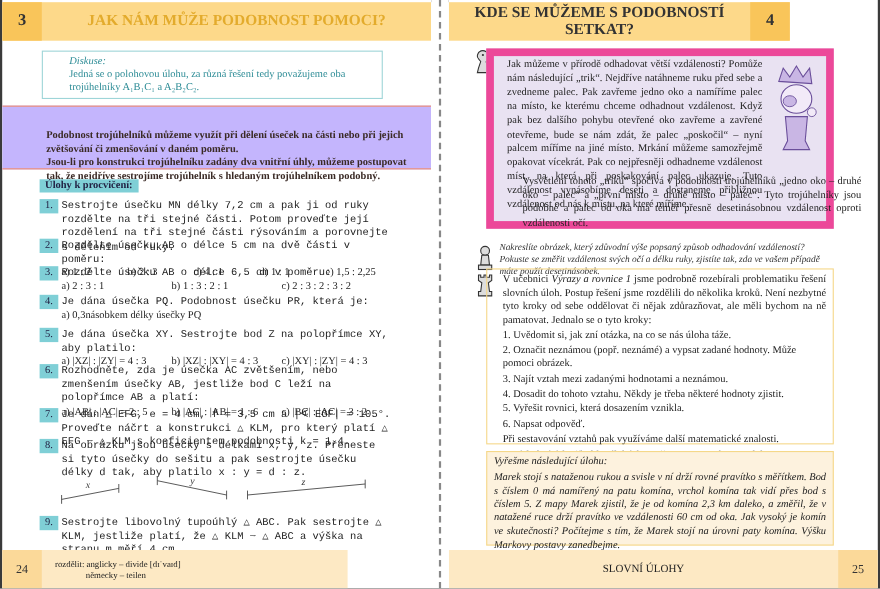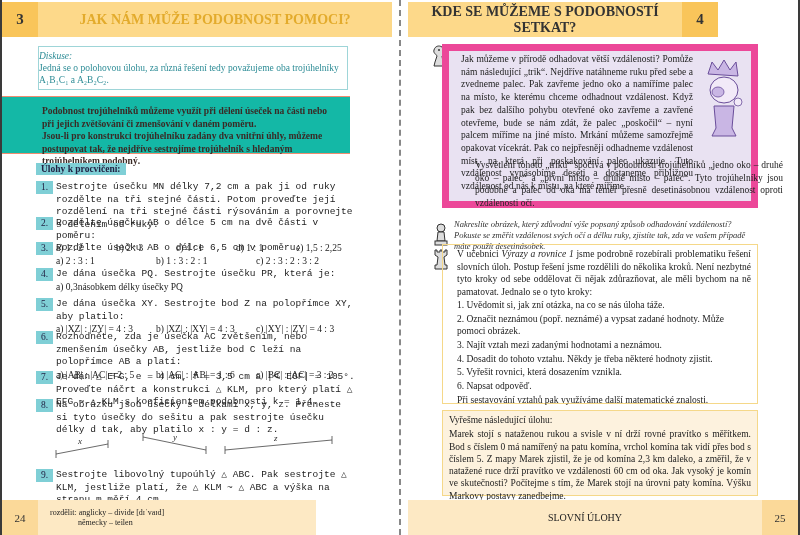--- a/index.html
+++ b/index.html
@@ -25,44 +25,44 @@
   
   .ftr { position: absolute; bottom: 0; height: 35px; background: #fde9c4; display: flex; align-items: center; }
   .left .ftr { left: 0; width: 314px; }
   .right .ftr { left: 0; width: 390px; }
   .ftr .pg { width: 36px; height: 100%; background: #fbd999; display: flex; align-items: center; justify-content: center; font-size: 11px; color: #333; }
   .ftr .gloss { font-size: 8px; line-height: 10px; padding-left: 12px; }
   .ftr .gloss .l2 { padding-left: 28px; }
   .ftr .center { flex: 1; text-align: center; font-weight: normal; font-size: 10px; }
 
   
-  .disk { position: absolute; left: 36px; top: 46px; width: 310px; border: 1px solid #9ed5d8; padding: 3px 0; font-size: 9.5px; color: #2d8c96; line-height: 12px; }
+  .disk { position: absolute; left: 36px; top: 46px; width: 310px; border: 1px solid #9ed5d8; padding: 3px 24px; font-size: 9.5px; color: #2d8c96; line-height: 12px; }
   .disk .lbl { font-style: italic; }
-  .pinkbox { position: absolute; left: 0; top: 96px; width: 348px; height: 58px; background: #14b8a6; border-top: 1px solid #ef8c70; border-bottom: 1px solid #ef8c70; padding: 8px 10px 0 40px; font-size: 9.5px; line-height: 12.5px; font-weight: bold; color: #3a2a25; }
+  .pinkbox { position: absolute; left: 0; top: 96px; width: 390px; height: 58px; background: #c4b5fd; border-top: 1px solid #ef8c70; border-bottom: 1px solid #ef8c70; padding: 20px 10px 0 40px; font-size: 9.5px; line-height: 12.5px; font-weight: bold; color: #3a2a25; }
   .tasks-lbl { position: absolute; left: 34px; top: 163px; background: #7fcfd6; padding: 1px 5px; font-size: 9.5px; font-weight: bold; color: #224; }
   .task { position: absolute; left: 34px; width: 320px; font-size: 9.5px; line-height: 12.5px; }
   .task .n { position: absolute; left: 0; top: 0; width: 17px; height: 13px; background: #7fcfd6; text-align: center; font-size: 9.5px; color: #224; }
   .task .body { padding-left: 20px; font-family: Liberation Mono, monospace; }
   .opts { display: flex; padding-left: 20px; }
   .opts span { flex: 1; }
   .segs { position: absolute; left: 50px; top: 432px; width: 300px; height: 28px; }
 
   
   .purple { position: absolute; left: 34px; top: 44px; width: 316px; height: 164px; background: #e9e2f2; border: 7px solid #ec4899; }
   .purple .txt1 { position: absolute; left: 12px; top: 2px; width: 232px; font-size: 9.5px; line-height: 12.7px; text-align: justify; }
   .purple .txt2 { position: absolute; left: 2px; top: 108px; width: 308px; font-size: 9.5px; line-height: 12.7px; text-align: justify; margin-left: 24px; }
   .knight1 { position: absolute; left: 22px; top: 44px; width: 18px; height: 24px; }
   .king { position: absolute; left: 290px; top: 58px; width: 50px; height: 80px; }
   .note { position: absolute; left: 46px; top: 219px; width: 300px; font-size: 8.5px; font-style: italic; line-height: 11px; color: #333; }
   .icon2 { position: absolute; left: 24px; top: 222px; width: 18px; height: 26px; }
   .yellowbox { position: absolute; left: 34px; top: 244px; width: 316px; height: 160px; border: 1px solid #f5d889; padding: 3px 6px 0 14px; font-size: 9.5px; line-height: 12.5px; }
   .yellowbox .intro { text-align: justify; }
   .yellowbox .step { margin-top: 1.2px; }
   .rook { position: absolute; left: 24px; top: 248px; width: 18px; height: 22px; }
-  .examplebox { position: absolute; left: 34px; top: 410px; width: 316px; height: 86px; background: #fdf2de; border: 1px solid #f5d889; padding: 3px 6px; font-size: 9.5px; line-height: 12.3px; }
+  .examplebox { position: absolute; left: 34px; top: 410px; width: 316px; height: 86px; background: #fdf2de; border: 1px solid #f5d889; padding: 3px 6px; font-size: 9.5px; line-height: 12.3px; font-style: italic; }
   .examplebox .body { text-align: justify; margin-top: 2px; }
   i { }
 </style>
 </head>
 <body>
 
 <div class="spread">
   <div class="topbar"></div>
 
   <div class="page left">
@@ -105,21 +105,21 @@
       <div class="body">Rozdělte úsečku AB o délce 6,5 cm v poměru:</div>
       <div class="opts">
         <span>a) 2 : 3 : 1</span>
         <span>b) 1 : 3 : 2 : 1</span>
         <span>c) 2 : 3 : 2 : 3 : 2</span>
       </div>
     </div>
 
     <div class="task" style="top:268px">
       <div class="n">4.</div>
-      <div class="body">Je dána úsečka PQ. Sestrojte úsečku PR, která je:</div>
+      <div class="body">Je dána úsečka PQ. Podobnost úsečku PR, která je:</div>
       <div class="opts">
         <span>a) 0,3násobkem délky úsečky PQ</span>
       </div>
     </div>
 
     <div class="task" style="top:298px">
       <div class="n">5.</div>
       <div class="body">Je dána úsečka XY. Sestrojte bod Z na polopřímce XY, aby platilo:</div>
       <div class="opts">
         <span>a) |XZ| : |ZY| = 4 : 3</span>

